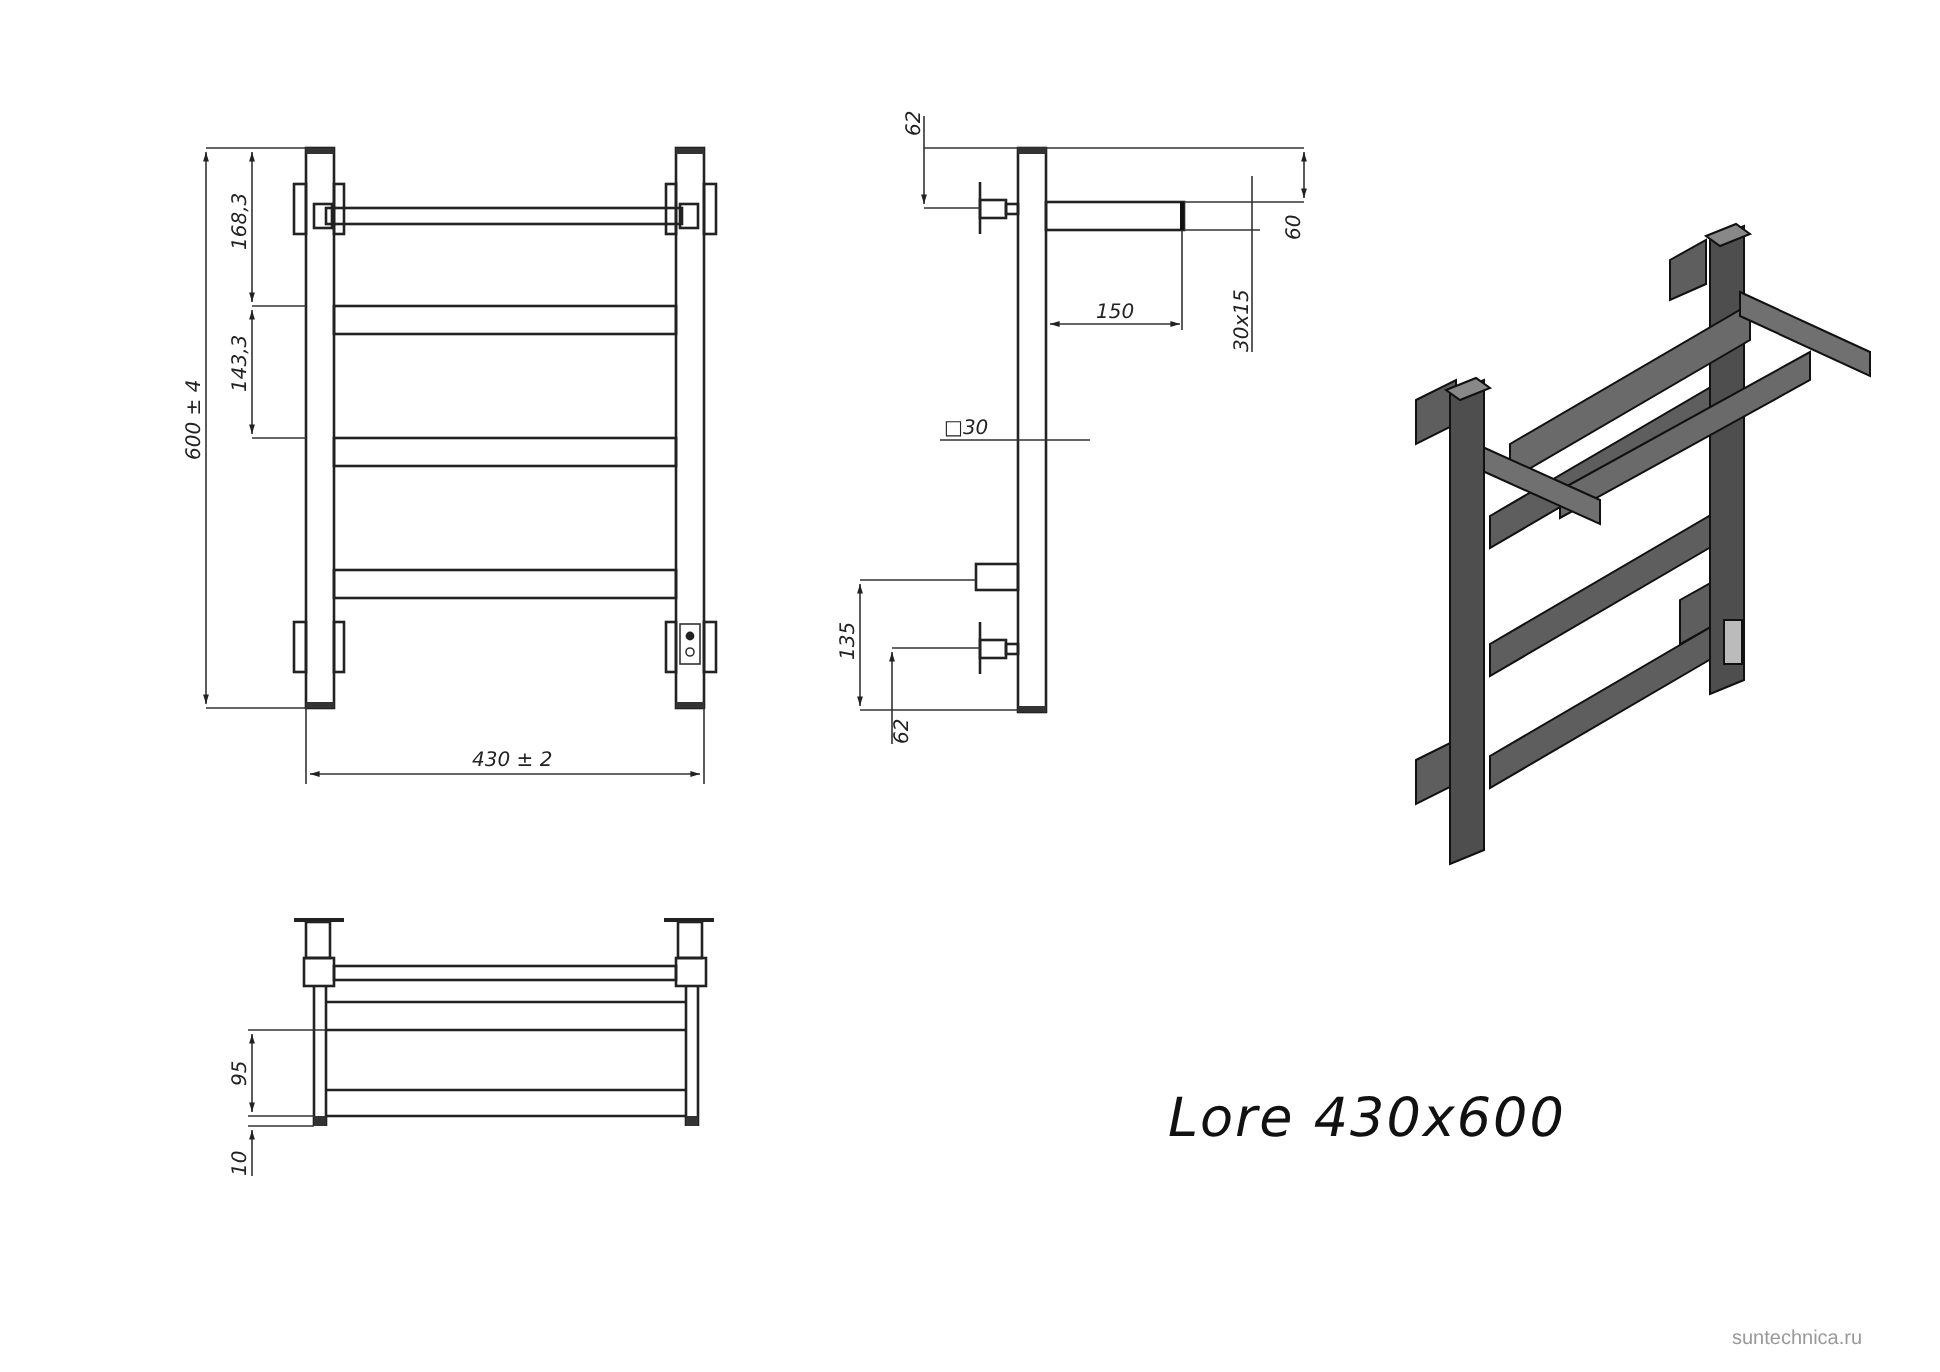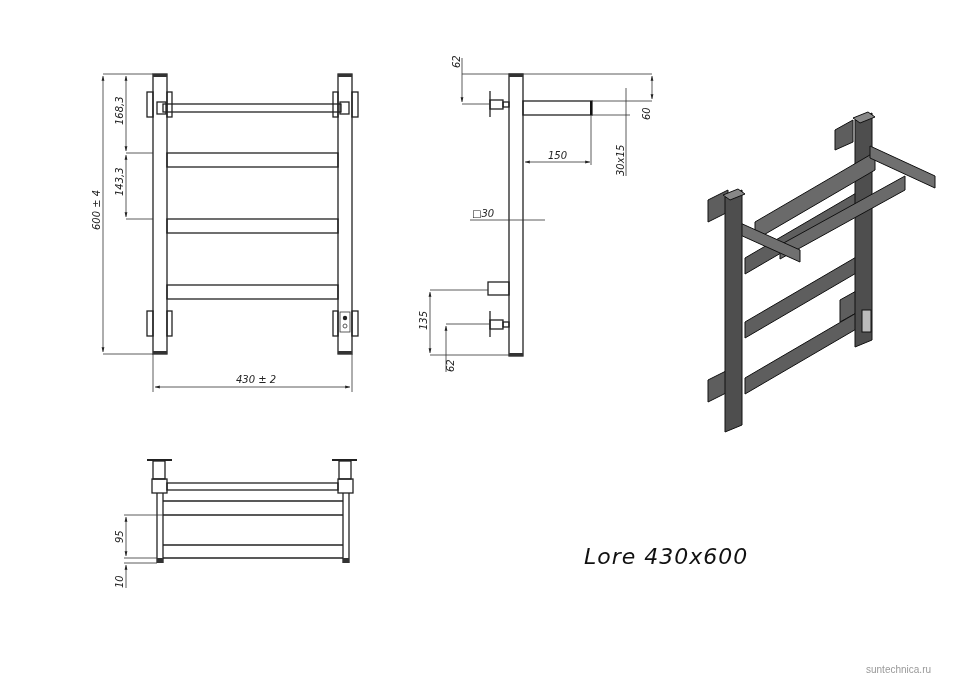--- a/index.html
+++ b/index.html
@@ -1,21 +1,21 @@
 <!DOCTYPE html>
 <html><head>
 <meta charset="utf-8">
 <style>
   html,body{margin:0;padding:0;background:#fff;}
   #canvas{position:relative;width:970px;height:686px;background:#fff;overflow:hidden;}
   svg{position:absolute;left:0;top:0;}
   .ln{stroke:#222;stroke-width:1.3;fill:none;}
   .thin{stroke:#333;stroke-width:0.8;fill:none;}
   .dim{font-family:"DejaVu Sans",sans-serif;font-style:italic;font-size:10px;fill:#222;}
-  #title{position:absolute;left:584px;top:544px;font-family:"DejaVu Sans",sans-serif;font-style:italic;font-size:22px;color:#111;letter-spacing:1px;}
+  #title{position:absolute;left:584px;top:544px;font-family:"DejaVu Sans",sans-serif;font-style:italic;font-size:27px;color:#111;letter-spacing:1px;}
   #watermark{position:absolute;left:866px;top:664px;font-family:"Liberation Sans",sans-serif;font-size:10px;color:#999;}
 </style>
 </head>
 <body>
 
 <div id="canvas">
 <svg width="970" height="686" viewBox="0 0 970 686">
   <defs>
     <marker id="ar" viewBox="0 0 10 10" refX="10" refY="5" markerWidth="6" markerHeight="6" orient="auto-start-reverse">
           <path d="M0,2 L10,5 L0,8 z" fill="#222"></path>

